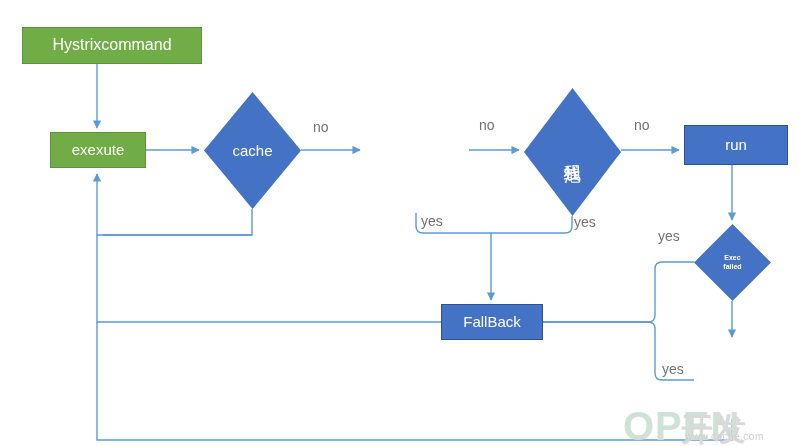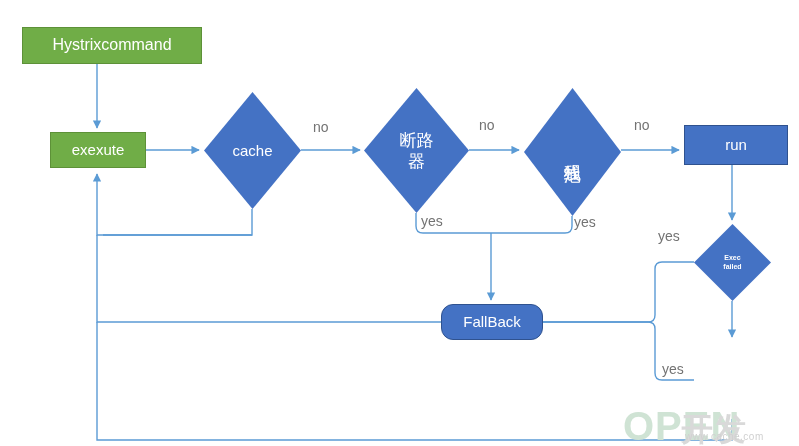--- a/index.html
+++ b/index.html
@@ -170,26 +170,20 @@
     <span>exexute</span>
   </div>
 
   <div class="diamond-wrap" style="left:204px; top:92px; width:97px; height:117px;">
     <div class="diamond-shape"></div>
     <div class="diamond-label" style="font-size:15px;">
       <span style="display:block; width:42px; word-break:break-all;">cache</span>
     </div>
   </div>
 
-  <div class="diamond-wrap" style="left:364px; top:88px; width:105px; height:125px;">
-    <div class="diamond-shape"></div>
-    <div class="diamond-label" style="font-size:17px;">
-      <span style="display:block; width:42px; word-break:break-all; font-family:'DejaVu Sans', sans-serif;">断路器</span>
-    </div>
-  </div>
 
   <div class="diamond-wrap" style="left:524px; top:88px; width:97px; height:128px;">
     <div class="diamond-shape"></div>
     <div class="diamond-label" style="font-size:17px;">
       <span class="vert-cn" style="font-family:'DejaVu Sans', sans-serif;">线程池</span>
     </div>
   </div>
 
   <div class="node rect-blue" style="left:684px; top:125px; width:104px; height:40px; font-size:15px;">
     <span>run</span>
@@ -197,21 +191,21 @@
 
   <div class="diamond-wrap" style="left:694px; top:224px; width:77px; height:77px;">
     <div class="diamond-shape"></div>
     <div class="diamond-label" style="font-size:7px; font-weight:bold; flex-direction:column;">
       <span>Exec</span>
       <span>failed</span>
     </div>
   </div>
 
 
-  <div class="node rect-blue" style="left:441px; top:304px; width:102px; height:36px; font-size:15px;border-radius:12px;">
+  <div class="node rect-blue" style="left:441px; top:304px; width:102px; height:36px; font-size:15px;">
     <span>FallBack</span>
   </div>
 
   <div class="edge-label" style="left:313px; top:119px;">no</div>
   <div class="edge-label" style="left:479px; top:117px;">no</div>
   <div class="edge-label" style="left:634px; top:117px;">no</div>
   <div class="edge-label" style="left:421px; top:213px;">yes</div>
   <div class="edge-label" style="left:574px; top:214px;">yes</div>
   <div class="edge-label" style="left:658px; top:228px;">yes</div>
   <div class="edge-label" style="left:662px; top:361px;">yes</div>

